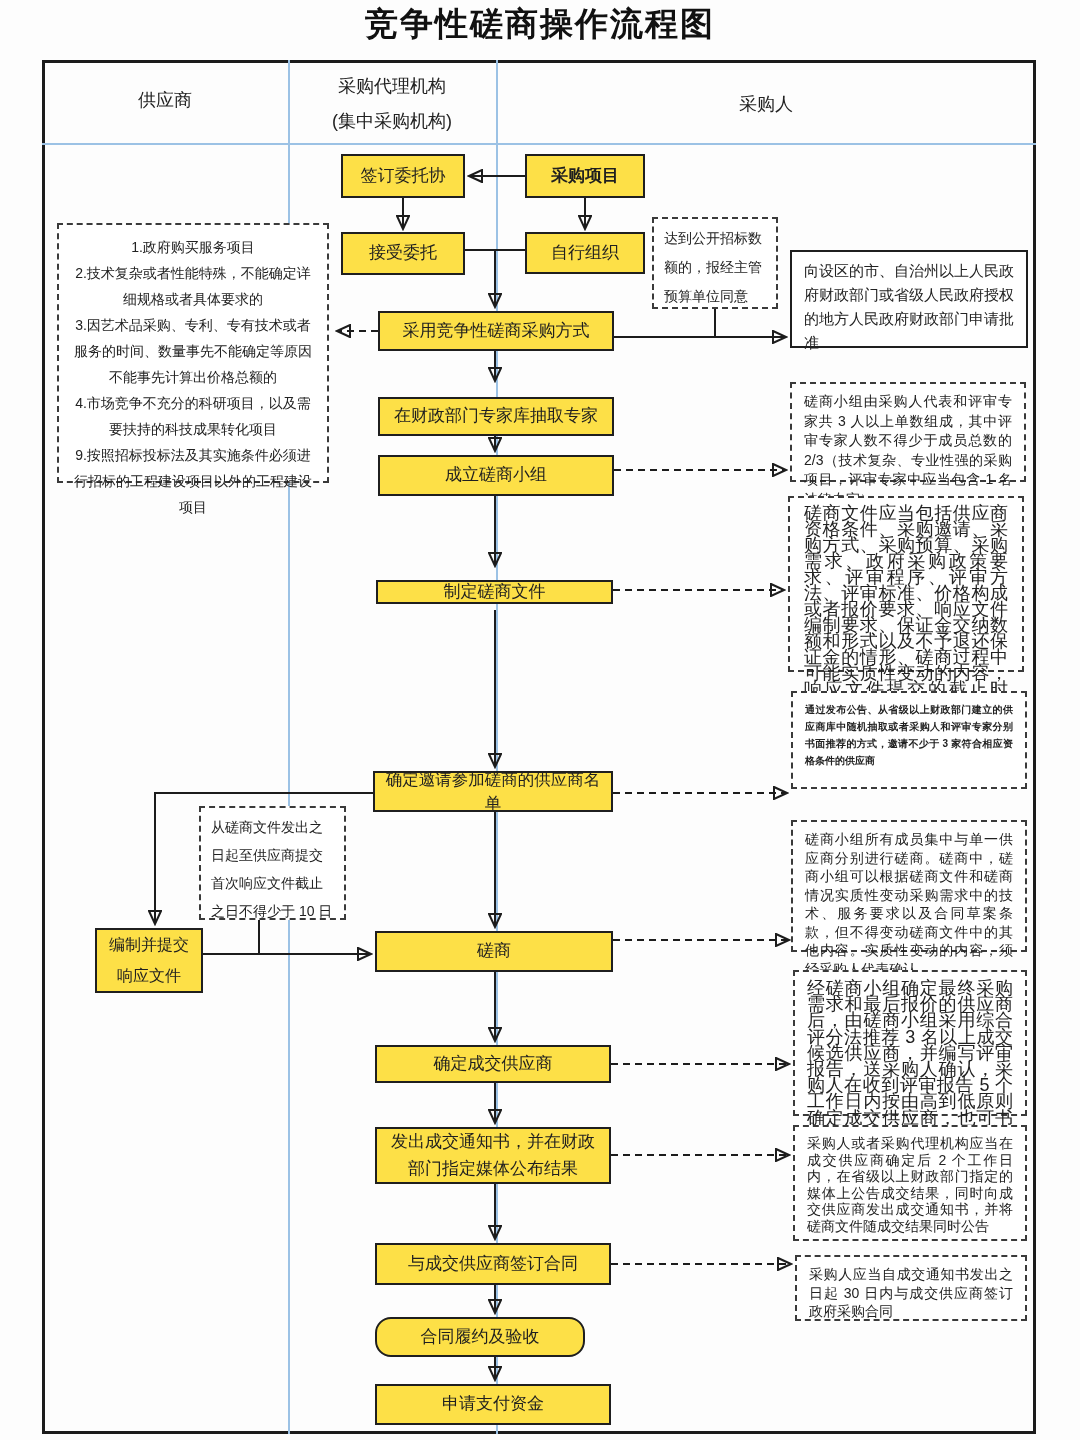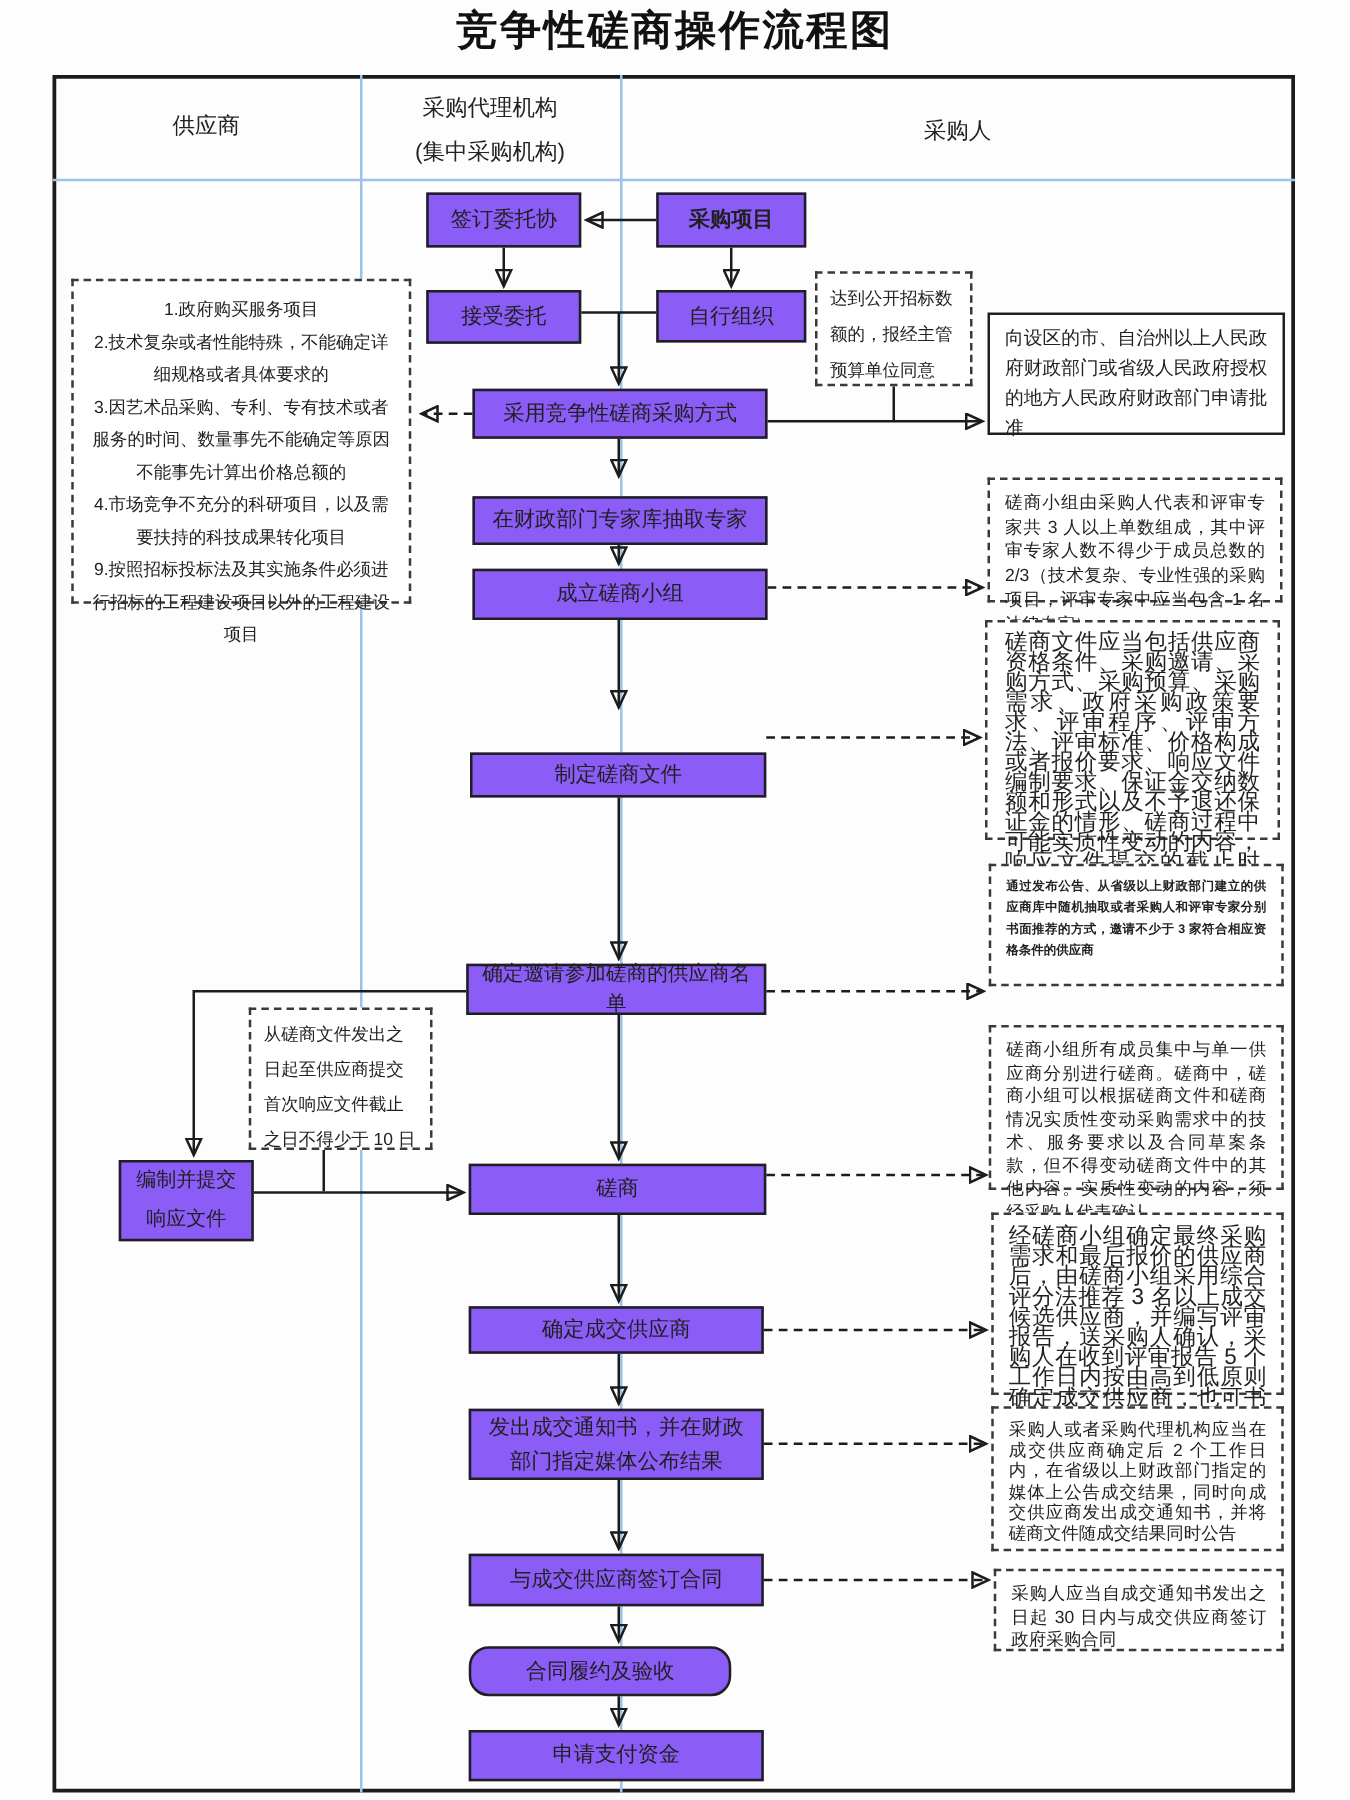--- a/index.html
+++ b/index.html
@@ -17,21 +17,21 @@
   }
   .vline{position:absolute;width:2px;background:#9cc2e5;z-index:0;}
   .hline{position:absolute;height:2px;background:#9cc2e5;z-index:0;}
   .lane-label{
     position:absolute;z-index:2;text-align:center;font-size:18px;color:#222;
   }
   svg.wires{position:absolute;left:0;top:0;z-index:1;}
   svg.wires path{stroke:#1c1c1c;stroke-width:2;fill:none;}
   svg.wires path.dash{stroke-dasharray:7 5;}
   .fbox{
-    position:absolute;background:#8b5cf6;border:2px solid #1f1f1f;box-sizing:border-box;
+    position:absolute;background:#fde047;border:2px solid #1f1f1f;box-sizing:border-box;
     display:flex;align-items:center;justify-content:center;text-align:center;
     font-size:17px;line-height:1.45;color:#1f1f1f;z-index:2;padding:2px 6px;
   }
   .note{
     position:absolute;background:#fff;border:2px dashed #3a3a3a;box-sizing:border-box;
     font-size:18px;line-height:16.5px;padding:8px 12px;color:#222;
     text-align:justify;z-index:2;
   }
   .note.solid{border-style:solid;border-color:#1f1f1f;}
 </style>
@@ -95,21 +95,21 @@
   <path class="dash" d="M611,1264 H790" marker-end="url(#ah)"></path>
 </svg>
 
 <div class="fbox" style="left:341px;top:154px;width:124px;height:44px;">签订委托协</div>
 <div class="fbox" style="left:525px;top:154px;width:120px;height:44px;font-weight:bold;">采购项目</div>
 <div class="fbox" style="left:341px;top:232px;width:124px;height:43px;">接受委托</div>
 <div class="fbox" style="left:525px;top:232px;width:120px;height:42px;">自行组织</div>
 <div class="fbox" style="left:378px;top:311px;width:236px;height:40px;">采用竞争性磋商采购方式</div>
 <div class="fbox" style="left:378px;top:385px;width:236px;height:39px;margin-top:12px;">在财政部门专家库抽取专家</div>
 <div class="fbox" style="left:378px;top:455px;width:236px;height:41px;">成立磋商小组</div>
-<div class="fbox" style="left:376px;top:602px;width:237px;height:36px;text-align:right;">制定磋商文件</div>
+<div class="fbox" style="left:376px;top:580px;width:237px;height:24px;text-align:right;">制定磋商文件</div>
 <div class="fbox" style="left:373px;top:771px;width:240px;height:41px;font-size:16.5px;">确定邀请参加磋商的供应商名单</div>
 <div class="fbox" style="left:95px;top:928px;width:108px;height:65px;font-size:16px;line-height:1.9;padding:2px 10px;">编制并提交响应文件</div>
 <div class="fbox" style="left:375px;top:931px;width:238px;height:41px;">磋商</div>
 <div class="fbox" style="left:375px;top:1045px;width:236px;height:38px;">确定成交供应商</div>
 <div class="fbox" style="left:375px;top:1127px;width:236px;height:57px;line-height:1.55;">发出成交通知书，并在财政部门指定媒体公布结果</div>
 <div class="fbox" style="left:375px;top:1243px;width:236px;height:42px;">与成交供应商签订合同</div>
 <div class="fbox" style="left:375px;top:1317px;width:210px;height:40px;border-radius:16px;">合同履约及验收</div>
 <div class="fbox" style="left:375px;top:1384px;width:236px;height:41px;">申请支付资金</div>
 
 <div class="note" style="left:57px;top:223px;width:272px;height:260px;font-size:14px;line-height:26px;padding:9px 10px;text-align:center;">

